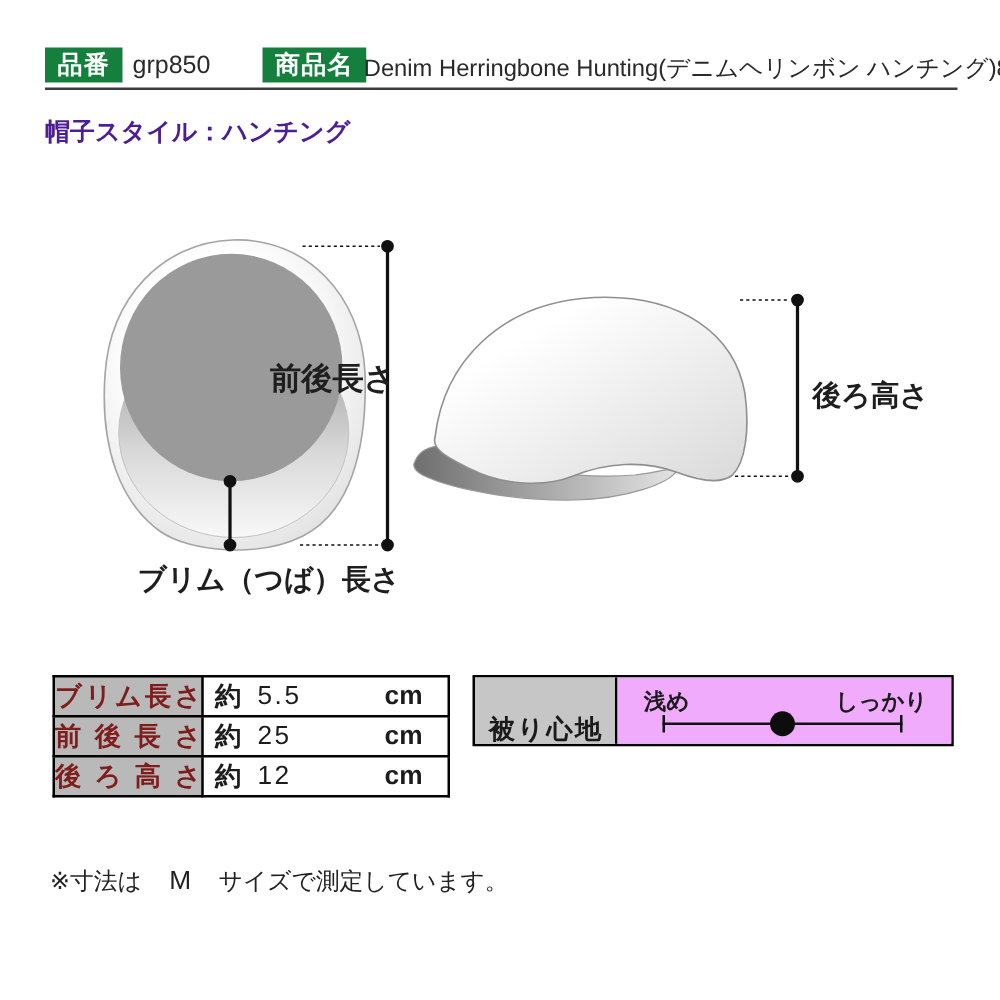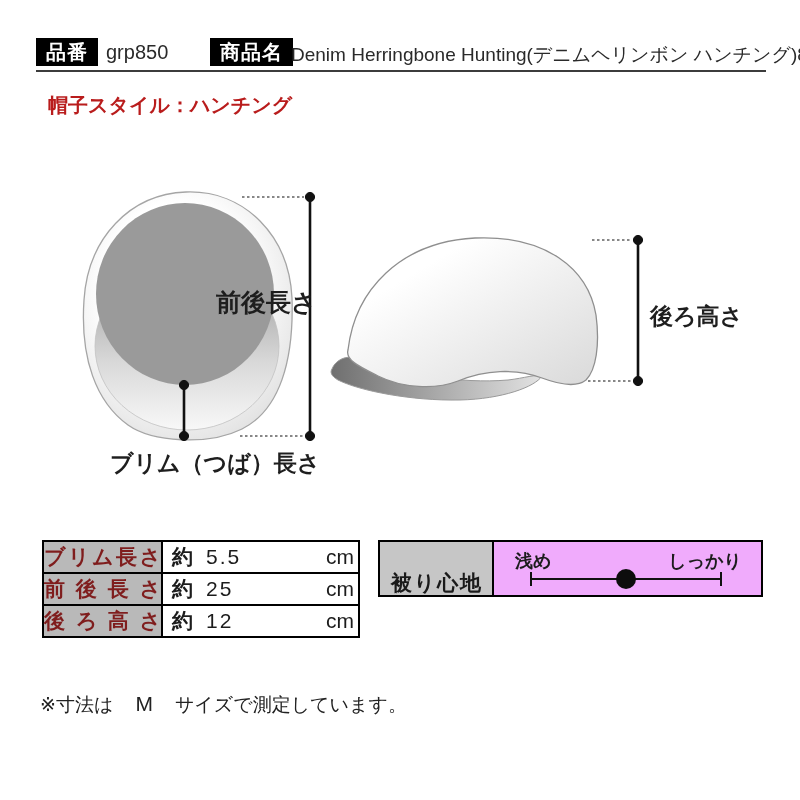--- a/index.html
+++ b/index.html
@@ -5,52 +5,52 @@
   html,body{margin:0;padding:0;}
   body{
     width:800px;height:800px;background:#ffffff;position:relative;
     font-family:"Liberation Sans","DejaVu Sans",sans-serif;
     color:#1c1c1c;overflow:hidden;
   }
   .abs{position:absolute;}
 
   
   .black-box{
-    background:#000000;color:#ffffff;font-size:20px;font-weight:600;
+    background:#15803d;color:#ffffff;font-size:20px;font-weight:600;
     height:28px;line-height:28px;padding:0 10px;letter-spacing:1px;
     display:inline-block;
   }
   .hdr-item-box{left:36px;top:38px;}
   .hdr-item-val{left:106px;top:41px;font-size:20px;font-weight:500;color:#2a2a2a;}
   .hdr-name-box{left:210px;top:38px;}
   .hdr-name-val{left:291px;top:42px;font-size:19px;font-weight:500;color:#2a2a2a;white-space:nowrap;}
   .header-rule{left:36px;top:70px;width:730px;height:2px;background:#3c3c3c;}
 
-  .style-line{left:48px;top:92px;font-size:20px;font-weight:600;color:#b91c1c;}
+  .style-line{left:36px;top:92px;font-size:20px;font-weight:600;color:#4c1d95;}
 
   
   .diagram-svg{left:30px;top:150px;}
   .diag-text{font-family:"Liberation Sans","DejaVu Sans",sans-serif;fill:#1e1e1e;font-weight:600;}
 
   
   .spec-table{
     left:42px;top:540px;width:318px;border-collapse:collapse;table-layout:fixed;
   }
   .spec-table td{
     border:2px solid #000;height:30px;font-size:21px;padding:0;
   }
   .spec-label{
     width:117px;background:#b9b9b9;font-weight:600;color:#7f1d1d;
     text-align:justify;text-align-last:justify;padding:0 10px;
   }
   .spec-value-cell{background:#fff;}
   .value-flex{display:flex;align-items:center;width:100%;}
   .v-prefix{font-weight:600;padding-left:9px;width:34px;}
   .v-num{flex:1;text-align:left;font-weight:500;letter-spacing:2px;}
-  .v-unit{width:46px;text-align:right;padding-right:4px;font-weight:400;}
+  .v-unit{width:46px;text-align:right;padding-right:20px;font-weight:700;}
 
   
   .fit-gauge{
     left:378px;top:540px;width:385px;height:57px;border:2px solid #000;
     display:flex;box-sizing:border-box;
   }
   .fit-label{
     width:114px;background:#c6c6c6;border-right:2px solid #000;
     font-size:21px;font-weight:600;color:#1a1a1a;
     display:flex;align-items:center;box-sizing:border-box;

